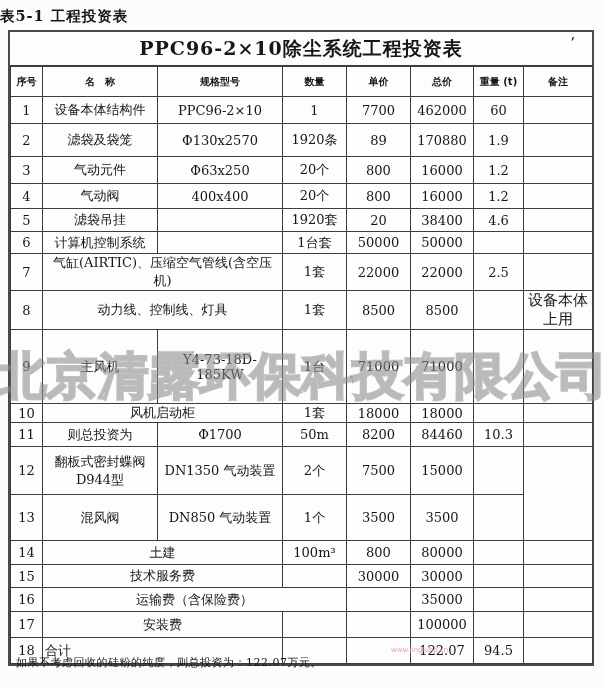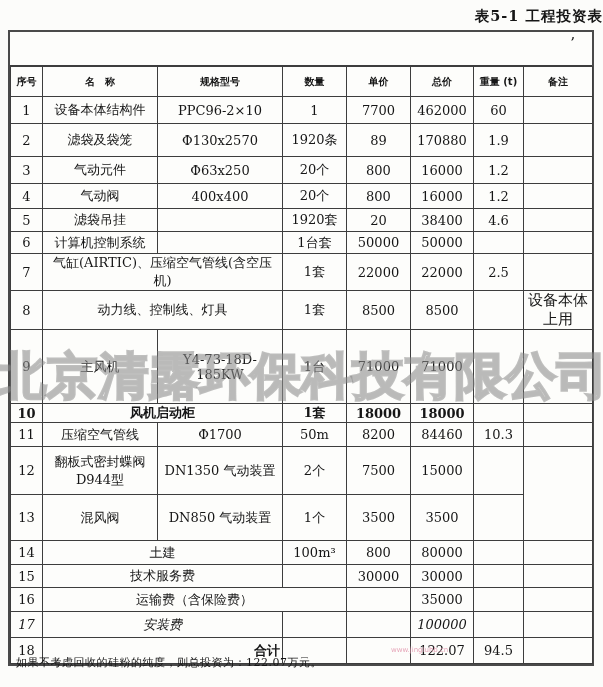--- a/index.html
+++ b/index.html
@@ -2,21 +2,21 @@
 <html><head>
 <meta charset="utf-8">
 <style>
   html,body{margin:0;padding:0;}
   body{
     width:603px;height:687px;position:relative;overflow:hidden;
     background:#fcfcfa;color:#161616;
     font-family:"DejaVu Serif","Liberation Serif",serif;
   }
   .caption{
-    position:absolute;top:7px;left:0;width:100%;text-align:right;
+    position:absolute;top:7px;left:0;width:100%;text-align:left;
     font-size:14.5px;font-weight:bold;letter-spacing:1px;
   }
   .tablewrap{
     position:absolute;top:30px;left:8px;width:582px;
     border:2px solid #4a4a4a;background:#fdfdfb;
   }
   .titlebar{
     position:relative;height:33px;border-bottom:1px solid #3d3d3d;
     display:flex;align-items:center;justify-content:center;
     font-size:19px;font-weight:600;letter-spacing:1px;
@@ -36,33 +36,33 @@
   thead tr{height:30px;}
   tbody tr:nth-child(1){height:27px;}
   tbody tr:nth-child(2){height:33px;}
   tbody tr:nth-child(3){height:27px;}
   tbody tr:nth-child(4){height:25px;}
   tbody tr:nth-child(5){height:23px;}
   tbody tr:nth-child(6){height:22px;}
   tbody tr:nth-child(7){height:31px;}
   tbody tr:nth-child(8){height:29px;}
   tbody tr:nth-child(9){height:74px;}
-  tbody tr:nth-child(10){height:16px;font-weight:bold;}
+  tbody tr:nth-child(10){height:16px;}
   tbody tr:nth-child(11){height:24px;}
   tbody tr:nth-child(12){height:48px;margin-top:21px;}
   tbody tr:nth-child(13){height:46px;}
   tbody tr:nth-child(14){height:24px;}
   tbody tr:nth-child(15){height:23px;margin-top:44px;}
   tbody tr:nth-child(16){height:24px;}
-  tbody tr:nth-child(17){height:26px;font-style:italic;}
+  tbody tr:nth-child(17){height:26px;}
   tbody tr:nth-child(18){height:26px;}
   
   tbody tr:nth-child(8) td:last-child{font-size:15px;padding:0;}
   
-  tbody tr:nth-child(18) td:nth-child(2){text-align:right;font-weight:bold;}
+  tbody tr:nth-child(18) td:nth-child(2){text-align:left;}
   .footnote{
     position:absolute;left:16px;top:655px;font-size:11px;letter-spacing:0.5px;
   }
   .watermark{
     position:absolute;top:349px;left:0;width:603px;text-align:center;
     font-size:50px;font-weight:bold;white-space:nowrap;line-height:1.1;
     font-family:"DejaVu Sans","Liberation Sans",sans-serif;
     color:rgba(200,200,200,0.18);
     -webkit-text-stroke:2.2px rgba(130,130,130,0.5);
     transform:scaleX(1.02);pointer-events:none;
@@ -73,20 +73,21 @@
     font-family:"DejaVu Sans","Liberation Sans",sans-serif;
   }
 </style>
 </head>
 <body>
 
 <div class="caption">表5-1  工程投资表</div>
 
 <div class="tablewrap">
   <div class="titlebar">
+    <span>PPC96-2×10除尘系统工程投资表</span>
     <span class="tick">’</span>
   </div>
   <table>
     <colgroup>
       <col style="width:32px">
         <col style="width:115px">
         <col style="width:125px">
       <col style="width:64px">
         <col style="width:64px">
         <col style="width:63px">
@@ -198,21 +199,21 @@
           <td>10</td>
           <td colspan="2">风机启动柜</td>
           <td>1套</td>
           <td>18000</td>
           <td>18000</td>
           <td></td>
           <td></td>
         </tr>
         <tr>
           <td>11</td>
-          <td>压缩空气管线</td>
+          <td>则总投资为</td>
           <td>Φ1700</td>
           <td>50m</td>
           <td>8200</td>
           <td>84460</td>
           <td>10.3</td>
           <td></td>
         </tr>
         <tr>
           <td>12</td>
           <td>翻板式密封蝶阀

